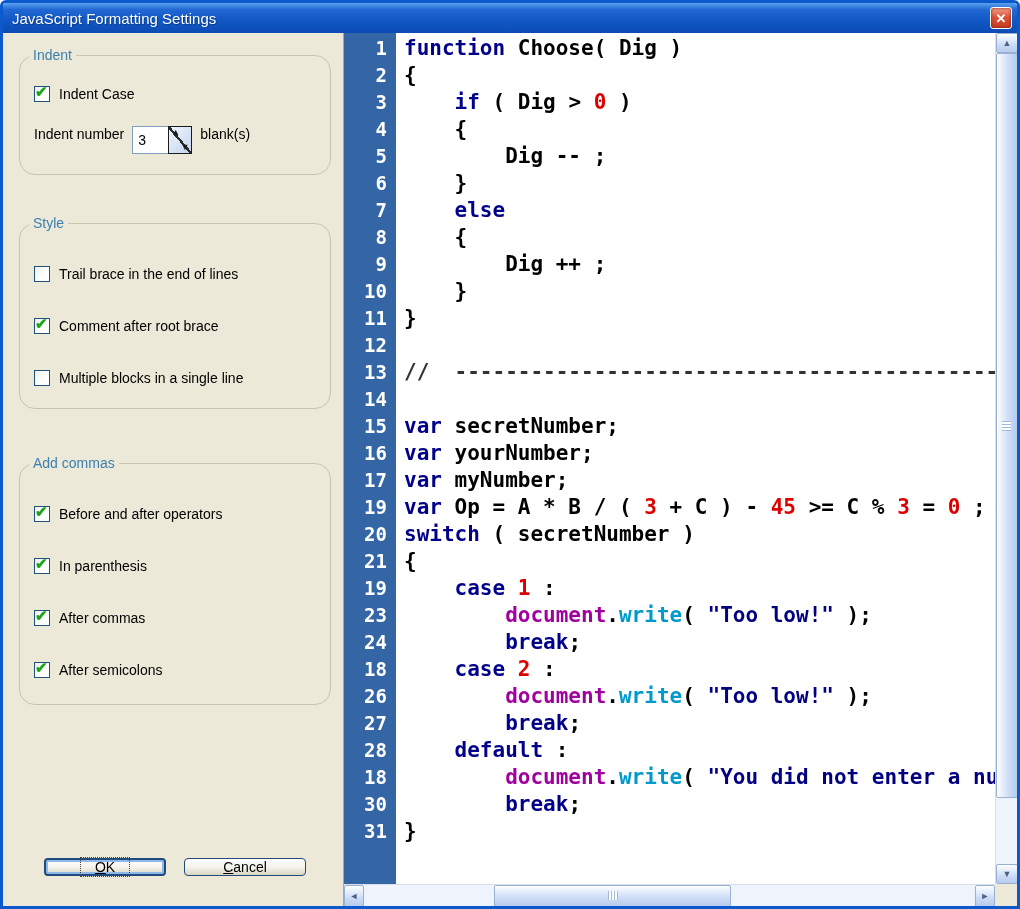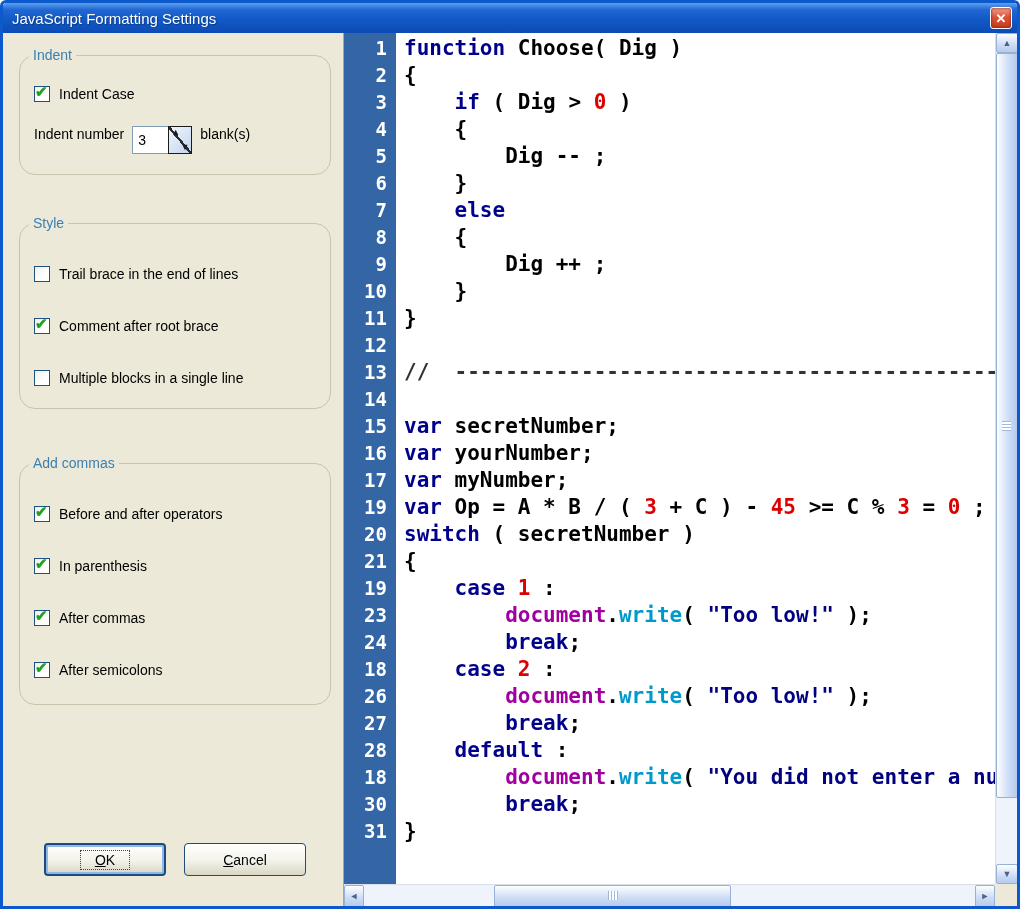--- a/index.html
+++ b/index.html
@@ -86,21 +86,21 @@
   }
   .spin-btns::before {
     content:""; position:absolute; inset:0;
     background:linear-gradient(to top right, transparent 46%, #2a2a2a 46%, #2a2a2a 53%, transparent 53%);
   }
   .spin-up   { position:absolute; top:0px;    left:2px;  font-size:9px; color:#1b1b1b; line-height:1.2; }
   .spin-down { position:absolute; bottom:0px; right:2px; font-size:9px; color:#1b1b1b; line-height:1.2; }
 
   .btnrow { margin-top:auto; margin-bottom:16px; display:flex; justify-content:center; gap:18px; }
   .btn {
-    min-width:122px; height:33px;
+    min-width:122px; height:18px;
     border:1px solid #24497B; border-radius:4px;
     background:linear-gradient(180deg,#FFFFFF 0%,#F3F2EA 55%,#D9D6C4 100%);
     font-size:14px; color:#000;
     display:flex; align-items:center; justify-content:center;
     cursor:default;
   }
   .btn-ok { box-shadow: inset 0 0 0 2px #8FB8E8; border-width:2px; border-color:#1F4A7E; }
   .btn-ok .focus-rect { border:1px dotted #444; padding:1px 14px; }
   .btn u { text-decoration:underline; }
 

